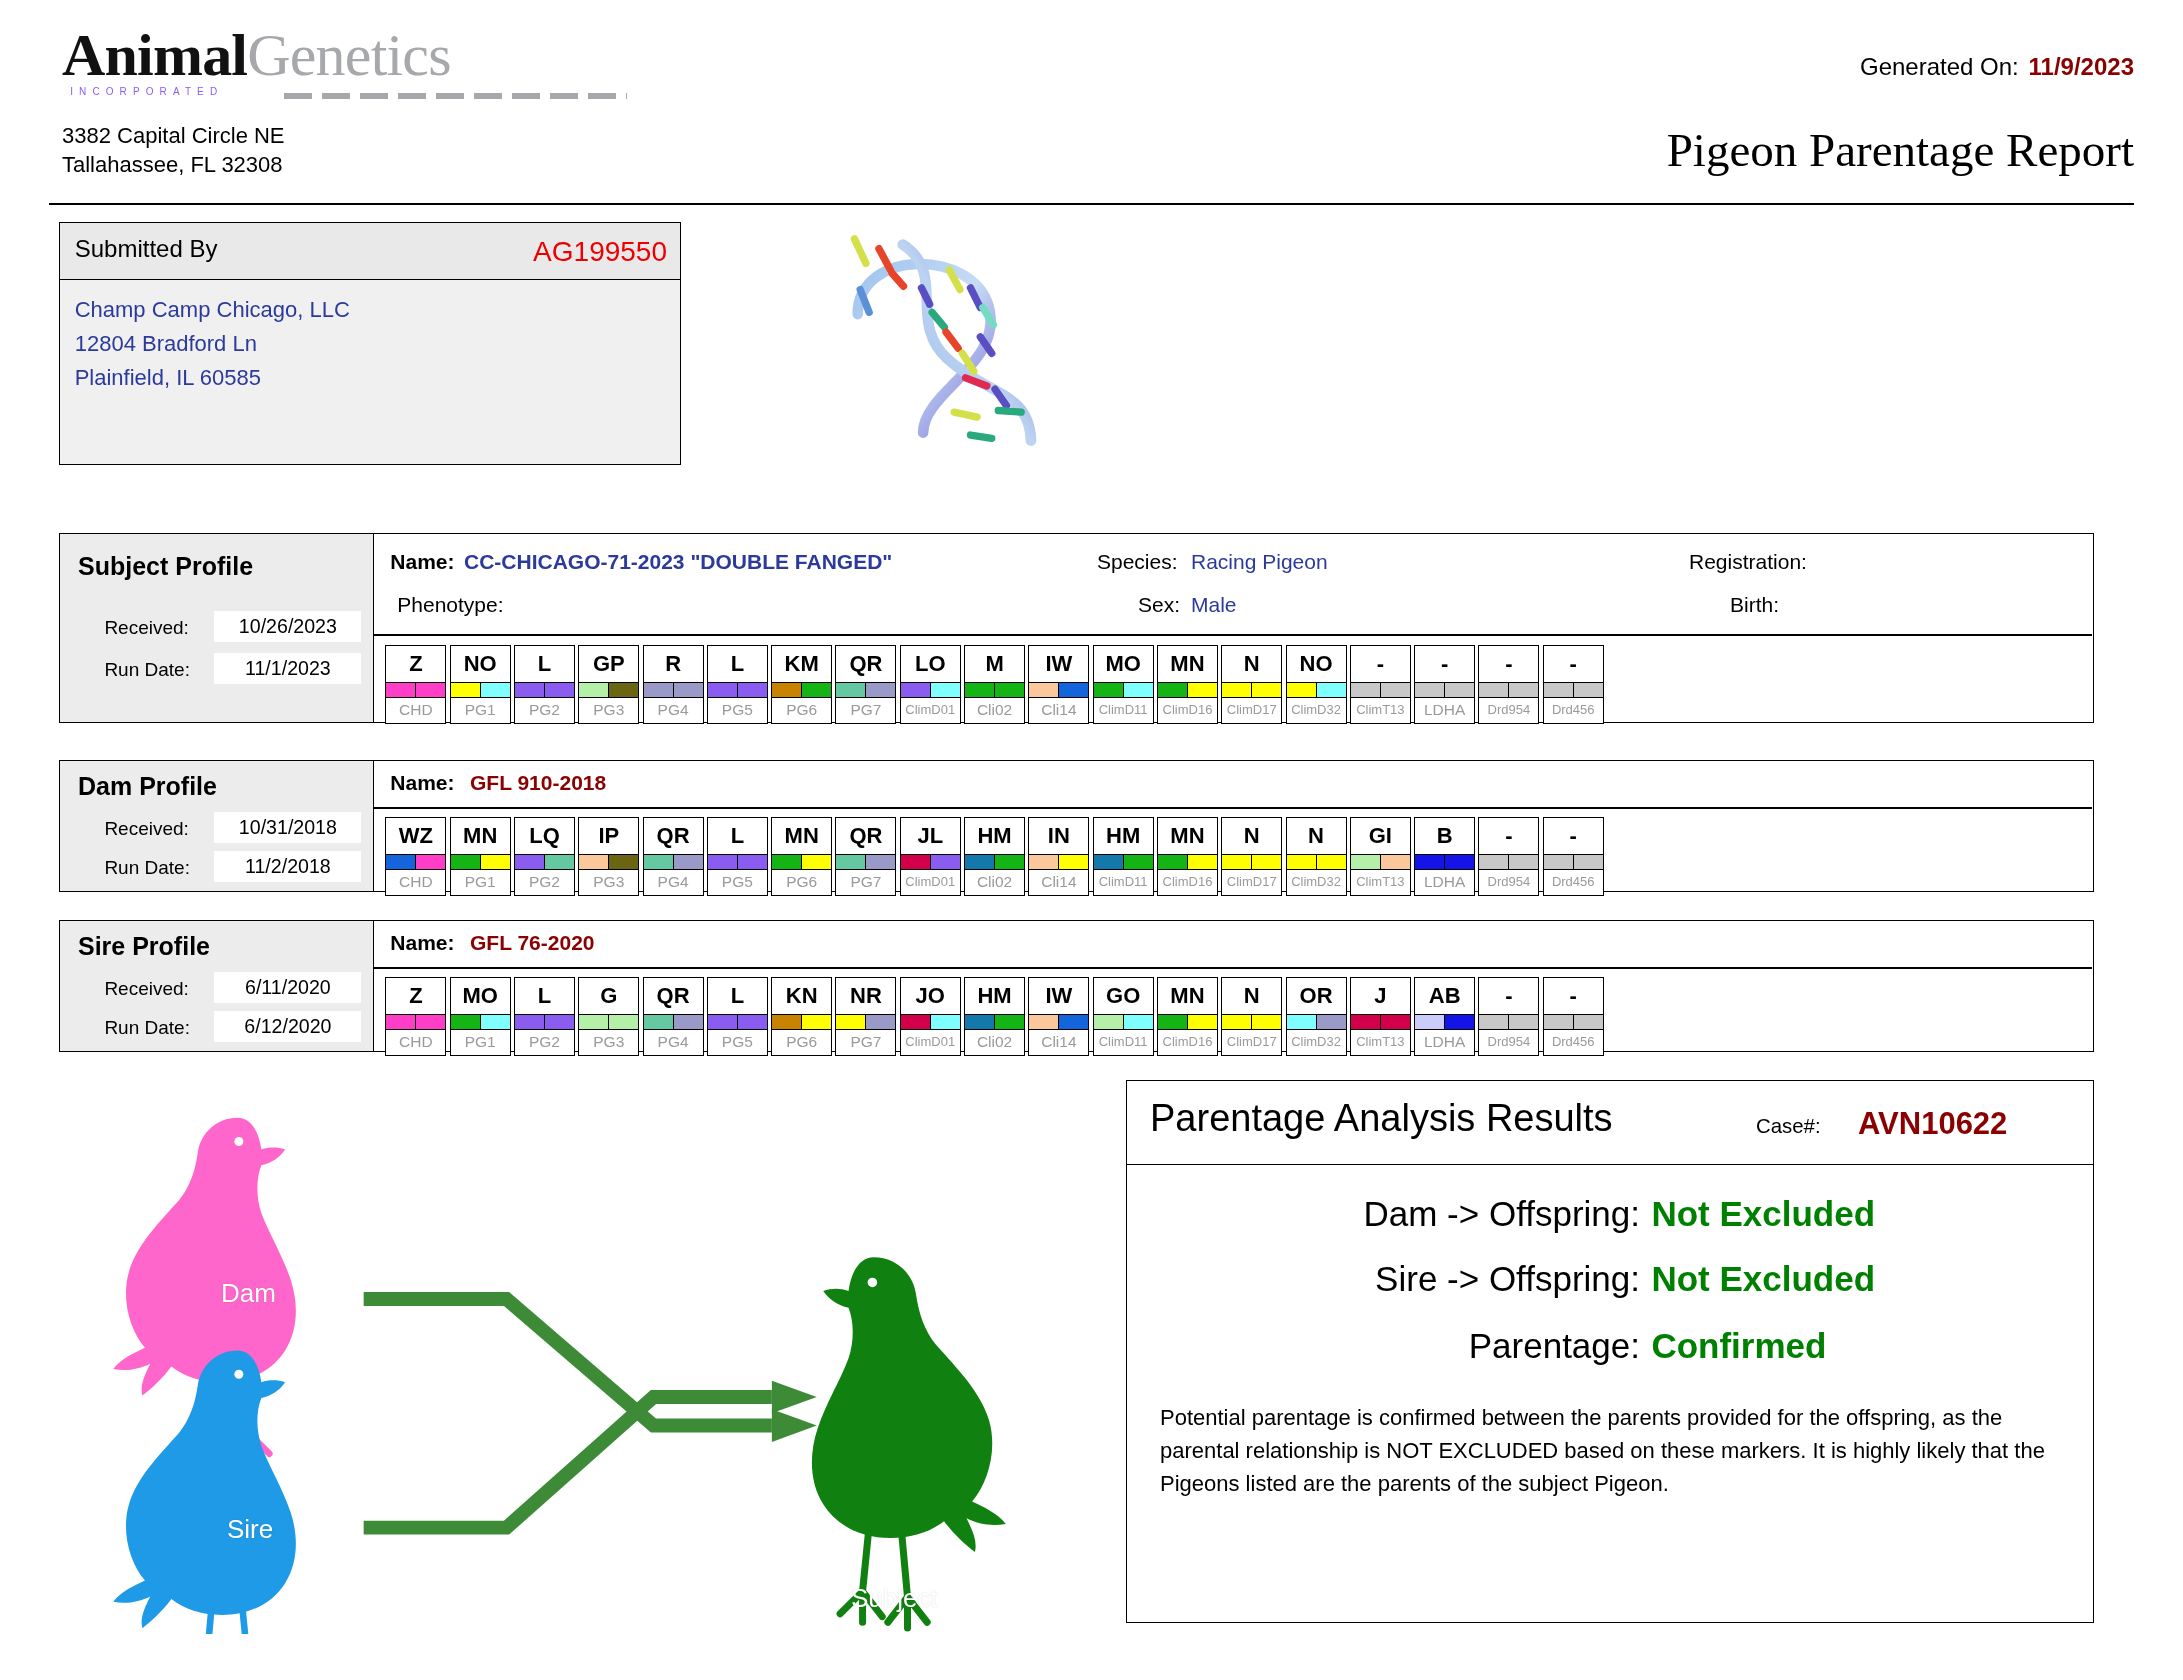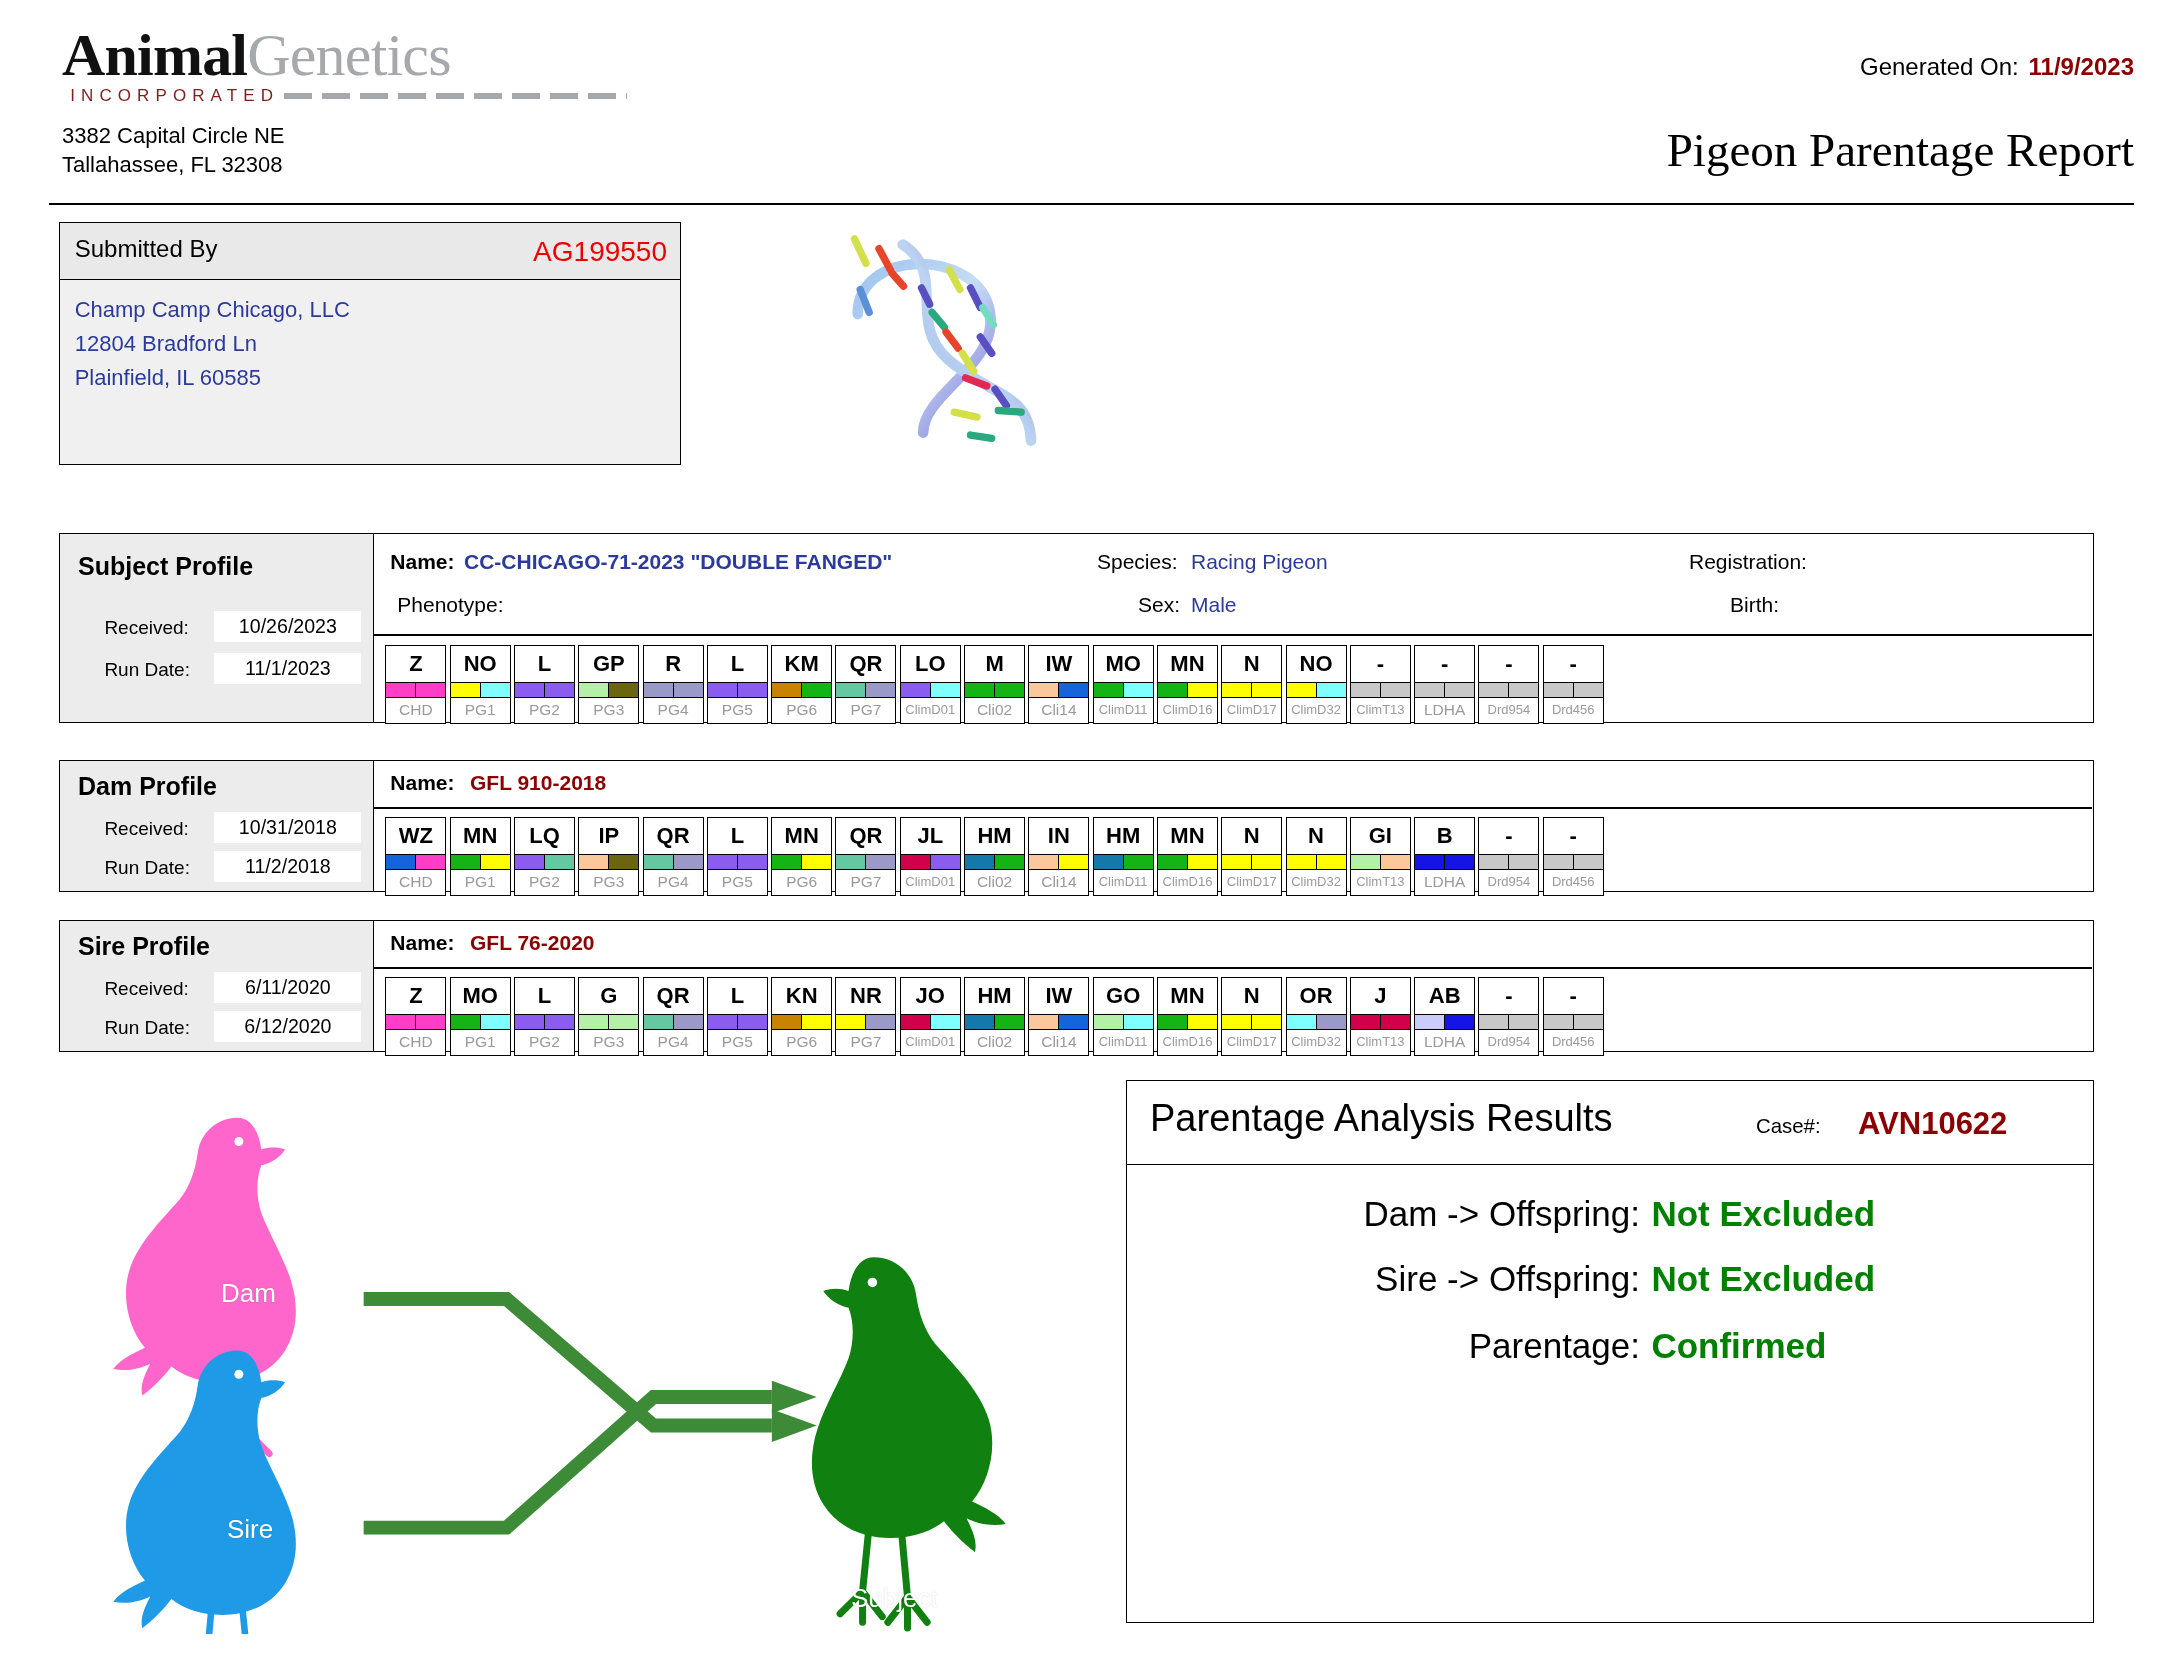--- a/index.html
+++ b/index.html
@@ -15,21 +15,21 @@
   }
   .page { position: relative; width: 2183px; height: 1680px; }
 
   
   .header { position: absolute; left: 0; top: 0; width: 2183px; height: 203px; }
   .logo-wrap { position: absolute; left: 62px; top: 24.5px; }
   .logo-line1 { font-family: "Liberation Serif", serif; font-size: 60px; line-height: 60px; letter-spacing: -0.8px; white-space: nowrap; }
   .logo-animal { font-weight: bold; color: #111; }
   .logo-genetics { font-weight: normal; color: #a6a8ab; }
   .logo-line2 { position: relative; margin-top: 1.6px; height: 18px; }
-  .logo-inc { font-family: "Liberation Sans", sans-serif; font-size: 17px; letter-spacing: 6.1px; color: #7f1d1d; position:absolute; left: 8.2px; top: 0; }
+  .logo-inc { font-family: "Liberation Sans", sans-serif; font-size: 10px; letter-spacing: 6.1px; color: #8b5cf6; position:absolute; left: 8.2px; top: 0; }
   .logo-dashes { position: absolute; left: 222px; top: 7.4px; width: 343px; height: 5.7px;
       background: repeating-linear-gradient(to right, #a6a8ab 0 28px, transparent 28px 38px); }
   .addr { position: absolute; left: 62px; top: 121px; font-size: 22px; line-height: 29px; color: #000; }
   .gen-on { position: absolute; right: 49px; top: 53px; font-size: 24px; white-space: nowrap; }
   .gen-on .lbl { color: #000; }
   .gen-on .val { color: #8b0000; font-weight: bold; margin-left: 9.8px; }
   .report-title { position: absolute; right: 49px; top: 123px; font-family: "Liberation Serif", serif; font-size: 47px; color: #000; white-space: nowrap; }
   .hrule { position: absolute; left: 49px; top: 203px; width: 2085px; height: 1.6px; background: #000; }
 
   
@@ -766,16 +766,17 @@
     </div>
     <div class="rline" style="top:113px;">
       <span style="display:inline-block; width:513px; text-align:right;" class="rk">Dam -&gt; Offspring:</span><span class="rv" style="color: rgb(0, 128, 0);">Not Excluded</span>
     </div>
     <div class="rline" style="top:178px;">
       <span style="display:inline-block; width:513px; text-align:right;" class="rk">Sire -&gt; Offspring:</span><span class="rv" style="color: rgb(0, 128, 0);">Not Excluded</span>
     </div>
     <div class="rline" style="top:245px;">
       <span style="display:inline-block; width:513px; text-align:right;" class="rk">Parentage:</span><span class="rv" style="color: rgb(0, 128, 0);">Confirmed</span>
     </div>
+    <div class="rnote">Potential parentage is confirmed between the parents provided for the offspring, as the parental relationship is NOT EXCLUDED based on these markers.  It is highly likely that the Pigeons listed are the parents of the subject Pigeon.</div>
   </div>
 
 </div>
 
 
 </body></html>

